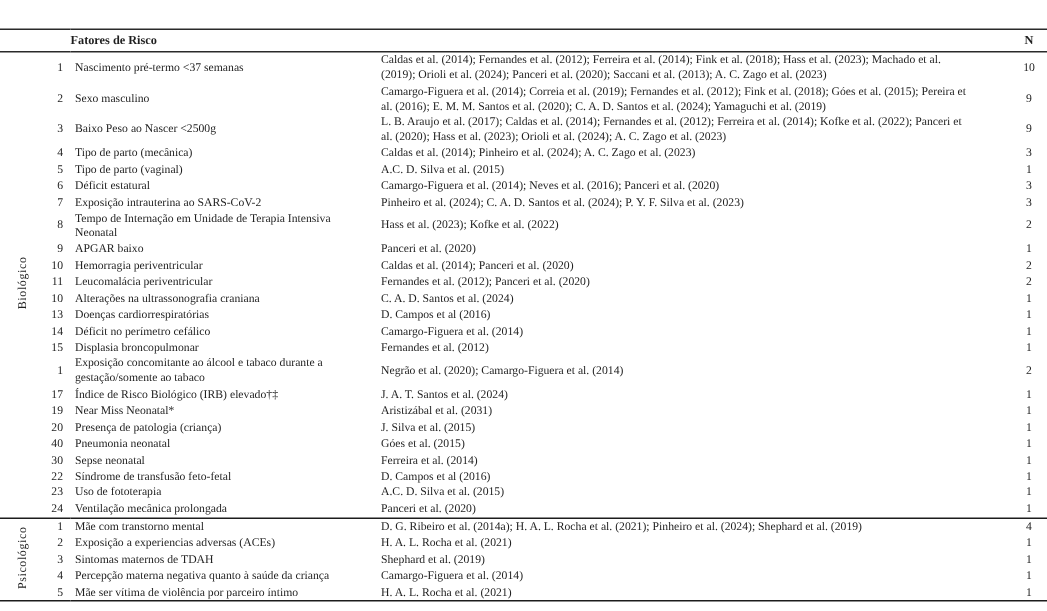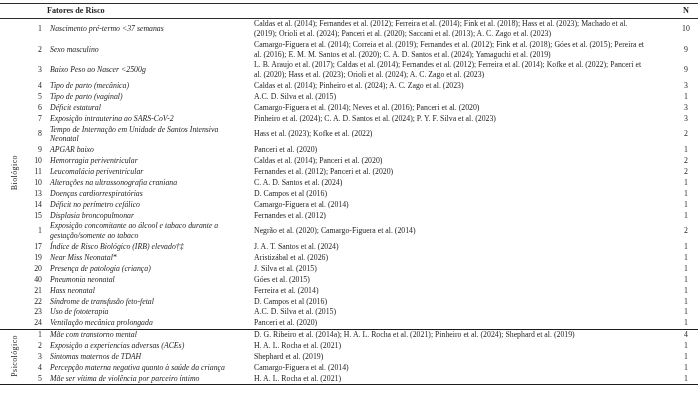--- a/index.html
+++ b/index.html
@@ -10,21 +10,21 @@
   body {
     width: 698px;
     height: 407px;
     overflow: hidden;
     font-family: "Liberation Serif", serif;
     color: #1f1f1f;
     -webkit-font-smoothing: antialiased;
   }
   .page {
     width: 563px;
-    padding-top: 3px;
+    padding-top: 19px;
     box-sizing: border-box;
   }
   table.rf {
     width: 698px;
     border-collapse: collapse;
     table-layout: fixed;
     font-size: 7.8px;
     line-height: 9.7px;
   }
   table.rf col.c-sec   { width: 30px; }
@@ -62,21 +62,20 @@
     letter-spacing: 0.4px;
     white-space: nowrap;
   }
   td.num-cell {
     text-align: right;
     padding-right: 5px;
   }
   td.fac-cell {
     padding-left: 3px;
     padding-right: 8px;
-    font-style: italic;
   }
   td.cit-cell {
     padding-right: 26px;
   }
   td.n-cell {
     text-align: center;
   }
 </style>
 </head>
 <body>
@@ -139,21 +138,21 @@
           <td class="n-cell">3</td>
         </tr>
         <tr>
           <td class="num-cell">7</td>
           <td class="fac-cell">Exposição intrauterina ao SARS-CoV-2</td>
           <td class="cit-cell">Pinheiro et al. (2024); C. A. D. Santos et al. (2024); P. Y. F. Silva et al. (2023)</td>
           <td class="n-cell">3</td>
         </tr>
         <tr>
           <td class="num-cell">8</td>
-          <td class="fac-cell">Tempo de Internação em Unidade de Santos Intensiva Neonatal</td>
+          <td class="fac-cell">Tempo de Internação em Unidade de Terapia Intensiva Neonatal</td>
           <td class="cit-cell">Hass et al. (2023); Kofke et al. (2022)</td>
           <td class="n-cell">2</td>
         </tr>
         <tr>
           <td class="num-cell">9</td>
           <td class="fac-cell">APGAR baixo</td>
           <td class="cit-cell">Panceri et al. (2020)</td>
           <td class="n-cell">1</td>
         </tr>
         <tr>
@@ -200,38 +199,38 @@
         </tr>
         <tr>
           <td class="num-cell">17</td>
           <td class="fac-cell">Índice de Risco Biológico (IRB) elevado†‡</td>
           <td class="cit-cell">J. A. T. Santos et al. (2024)</td>
           <td class="n-cell">1</td>
         </tr>
         <tr>
           <td class="num-cell">19</td>
           <td class="fac-cell">Near Miss Neonatal*</td>
-          <td class="cit-cell">Aristizábal et al. (2026)</td>
+          <td class="cit-cell">Aristizábal et al. (2031)</td>
           <td class="n-cell">1</td>
         </tr>
         <tr>
           <td class="num-cell">20</td>
           <td class="fac-cell">Presença de patologia (criança)</td>
           <td class="cit-cell">J. Silva et al. (2015)</td>
           <td class="n-cell">1</td>
         </tr>
         <tr>
           <td class="num-cell">40</td>
           <td class="fac-cell">Pneumonia neonatal</td>
           <td class="cit-cell">Góes et al. (2015)</td>
           <td class="n-cell">1</td>
         </tr>
         <tr>
-          <td class="num-cell">21</td>
-          <td class="fac-cell">Hass neonatal</td>
+          <td class="num-cell">30</td>
+          <td class="fac-cell">Sepse neonatal</td>
           <td class="cit-cell">Ferreira et al. (2014)</td>
           <td class="n-cell">1</td>
         </tr>
         <tr>
           <td class="num-cell">22</td>
           <td class="fac-cell">Síndrome de transfusão feto-fetal</td>
           <td class="cit-cell">D. Campos et al (2016)</td>
           <td class="n-cell">1</td>
         </tr>
         <tr>

